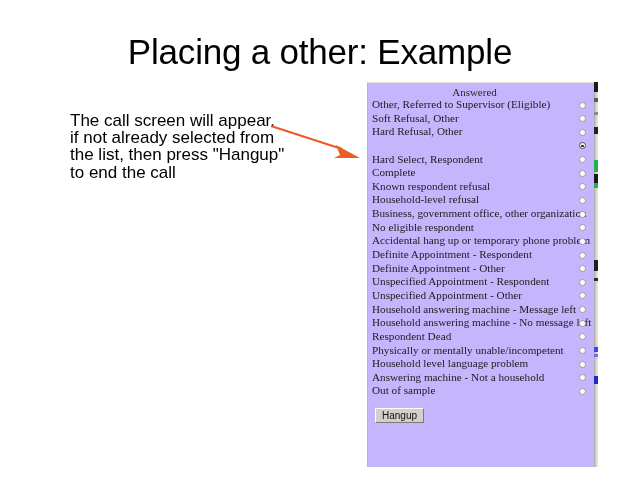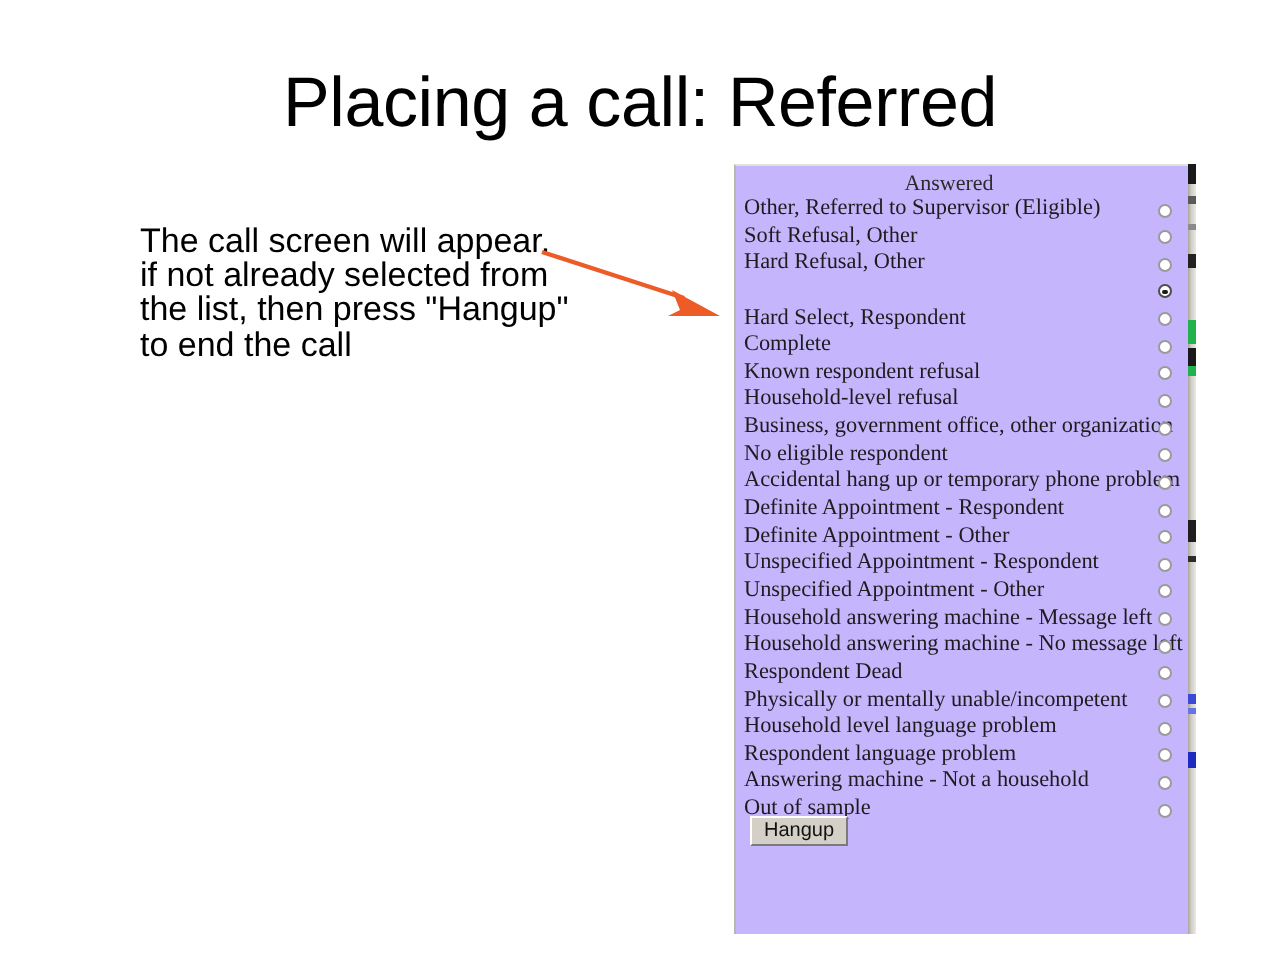--- a/index.html
+++ b/index.html
@@ -161,21 +161,21 @@
     position: absolute;
     left: 0;
     width: 4px;
   }
 </style>
 </head>
 <body>
 
 <div id="slide">
 
-  <div id="slide-title">Placing a call: Referred</div>
+  <div id="slide-title">Placing a other: Example</div>
 
   <div id="body-text">
     <div>The call screen will appear.</div>
     <div>if not already selected from</div>
     <div>the list, then press "Hangup"</div>
     <div>to end the call</div>
   </div>
 
   <svg id="arrow-annotation" viewBox="0 0 96 48" xmlns="http://www.w3.org/2000/svg">
     <line x1="3" y1="11" x2="74" y2="34" stroke="#ED5B27" stroke-width="2.2"></line>
@@ -259,24 +259,20 @@
       <div class="outcome-row">
         <span class="outcome-label">Respondent Dead</span>
         <span class="radio"></span>
       </div>
       <div class="outcome-row">
         <span class="outcome-label">Physically or mentally unable/incompetent</span>
         <span class="radio"></span>
       </div>
       <div class="outcome-row">
         <span class="outcome-label">Household level language problem</span>
-        <span class="radio"></span>
-      </div>
-      <div class="outcome-row">
-        <span class="outcome-label">Respondent language problem</span>
         <span class="radio"></span>
       </div>
       <div class="outcome-row">
         <span class="outcome-label">Answering machine - Not a household</span>
         <span class="radio"></span>
       </div>
       <div class="outcome-row">
         <span class="outcome-label">Out of sample</span>
         <span class="radio"></span>
       </div>

